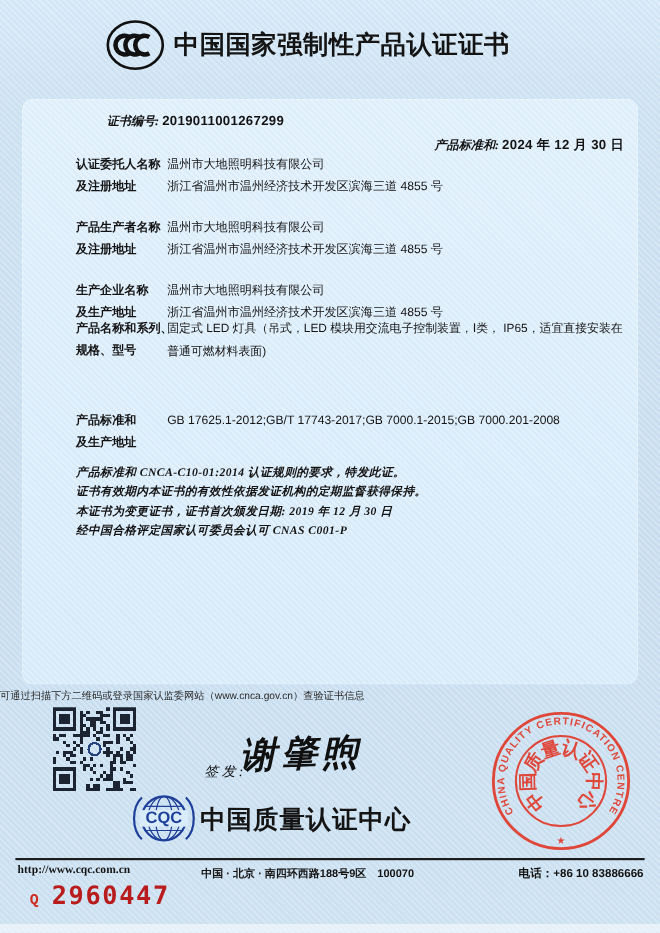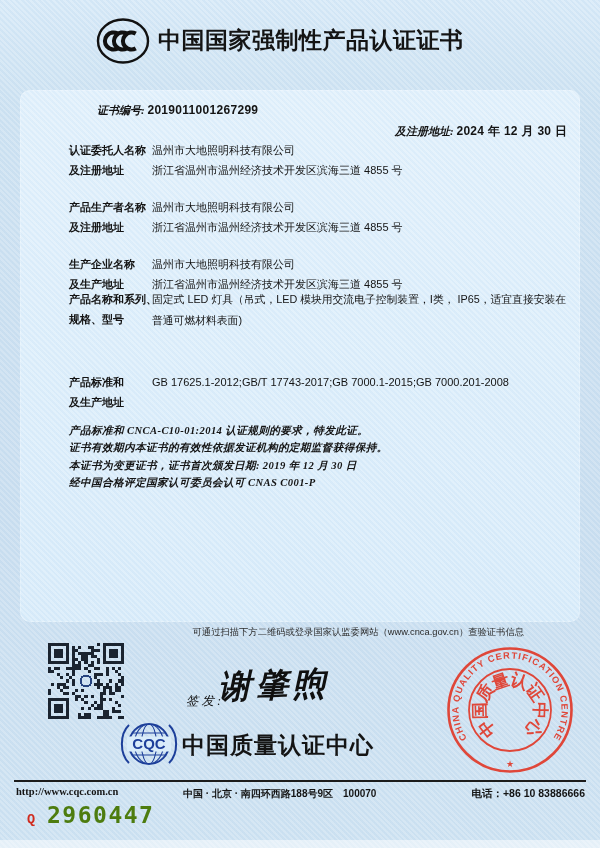--- a/index.html
+++ b/index.html
@@ -21,21 +21,21 @@
   .abs{position:absolute;}
   .kai{font-family:"Liberation Serif","DejaVu Serif",serif;font-style:italic;font-weight:bold;}
   .meta-label{font-size:11px;}
   .meta-val{font-size:12px;font-weight:bold;letter-spacing:.3px;}
   .flabel{font-size:11px;font-weight:bold;line-height:20px;white-space:nowrap;}
   .fval{font-size:11px;line-height:20px;white-space:nowrap;}
   .prod-name{font-size:10.8px;line-height:21px;width:416px;}
   .prod-note{font-size:10.3px;line-height:11.3px;width:416px;margin-top:-1px;}
   .std-val{font-size:11px;line-height:20px;white-space:nowrap;}
   .stmts{font-size:10.6px;line-height:17.4px;letter-spacing:.4px;}
-  .verify{left:0;top:626px;width:524px;text-align:right;font-size:9.3px;color:#2a2a2a;}
+  .verify{left:0;top:626px;width:524px;text-align:left;font-size:9.3px;color:#2a2a2a;}
   .qr{left:48px;top:643px;width:76px;height:76px;}
   .sign-label{left:186px;top:693px;font-size:12.5px;letter-spacing:3px;}
   .signature{left:218px;top:663px;font-size:33px;font-weight:bold;font-style:italic;
     font-family:"DejaVu Serif","Liberation Serif",serif;transform:rotate(-2deg);letter-spacing:4px;color:#101010;}
   .seal{left:444px;top:644px;width:132px;height:132px;opacity:.92;}
   .cqc-logo{left:118px;top:721px;width:62px;height:46px;}
   .issuer-name{left:182px;top:730px;font-size:23px;font-weight:600;letter-spacing:1px;white-space:nowrap;}
   .foot-rule{left:14px;top:780px;width:572px;height:2px;background:#1c1c1c;}
   .foot-web{left:16px;top:786px;font-family:Liberation Serif, serif;font-weight:bold;font-size:10.5px;}
   .foot-addr{left:183px;top:787px;font-size:10px;font-weight:600;}
@@ -55,21 +55,21 @@
   <path d="M 39.75 16.64 A 8.5 8.5 0 1 0 39.75 31.36" fill="none" stroke="#111" stroke-width="4.2"></path>
 </svg>
 <div class="title">中国国家强制性产品认证证书</div>
 
 <div class="panel">
   <div class="abs kai meta-label" style="left:77px;top:13px;">
     <span>证书编号:</span>
     <span class="meta-val" style="font-style:normal;font-family:Liberation Sans, sans-serif;margin-top:20px;">2019011001267299</span>
   </div>
   <div class="abs kai meta-label" style="left:375px;top:33px;">
-    <span>及注册地址:</span>
+    <span>产品标准和:</span>
     <span class="meta-val" style="font-style:normal;font-family:'Liberation Sans',sans-serif;">2024 年 12 月 30 日</span>
   </div>
 
   <div class="abs" style="left:49px;top:50px;">
     <div class="flabel">认证委托人名称</div>
     <div class="flabel">及注册地址</div>
   </div>
   <div class="abs" style="left:132px;top:50px;">
     <div class="fval">温州市大地照明科技有限公司</div>
     <div class="fval">浙江省温州市温州经济技术开发区滨海三道 4855 号</div>
@@ -160,14 +160,14 @@
   <text x="31" y="27.5" text-anchor="middle" font-size="15" font-weight="bold" fill="#1d3f9a" font-family="Liberation Sans,sans-serif">CQC</text>
 </svg>
 <div class="abs issuer-name">中国质量认证中心</div>
 
 <div class="abs foot-rule"></div>
 <div class="abs foot-web">http://www.cqc.com.cn</div>
 <div class="abs foot-addr">中国 · 北京 · 南四环西路188号9区　100070</div>
 <div class="abs foot-phone">电话：+86 10 83886666</div>
 
 <div class="abs serial-q" style="color:#d02b1e;">Q</div>
-<div class="abs serial-num" style="color:#4d7c0f;">2960447</div>
+<div class="abs serial-num" style="color:#b91c1c;">2960447</div>
 <div class="abs bottom-strip"></div>
 
 </body></html>

